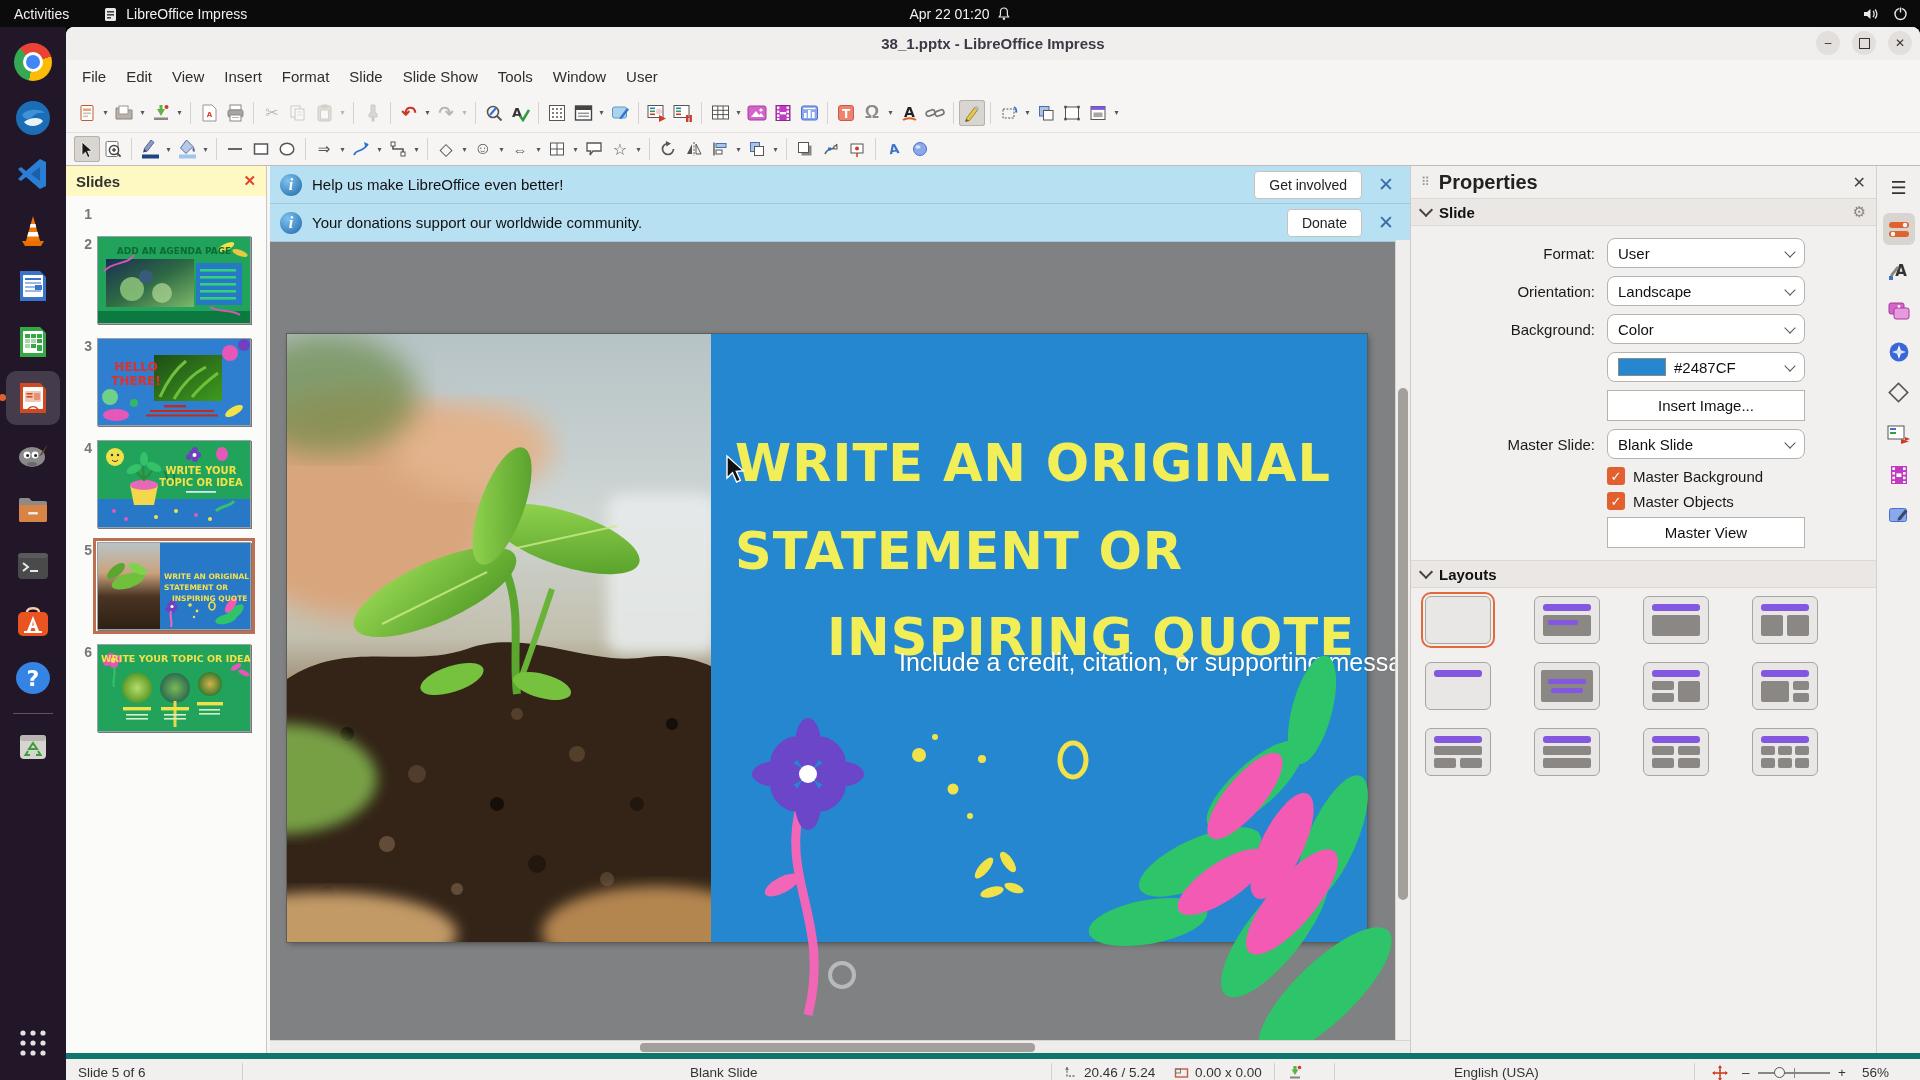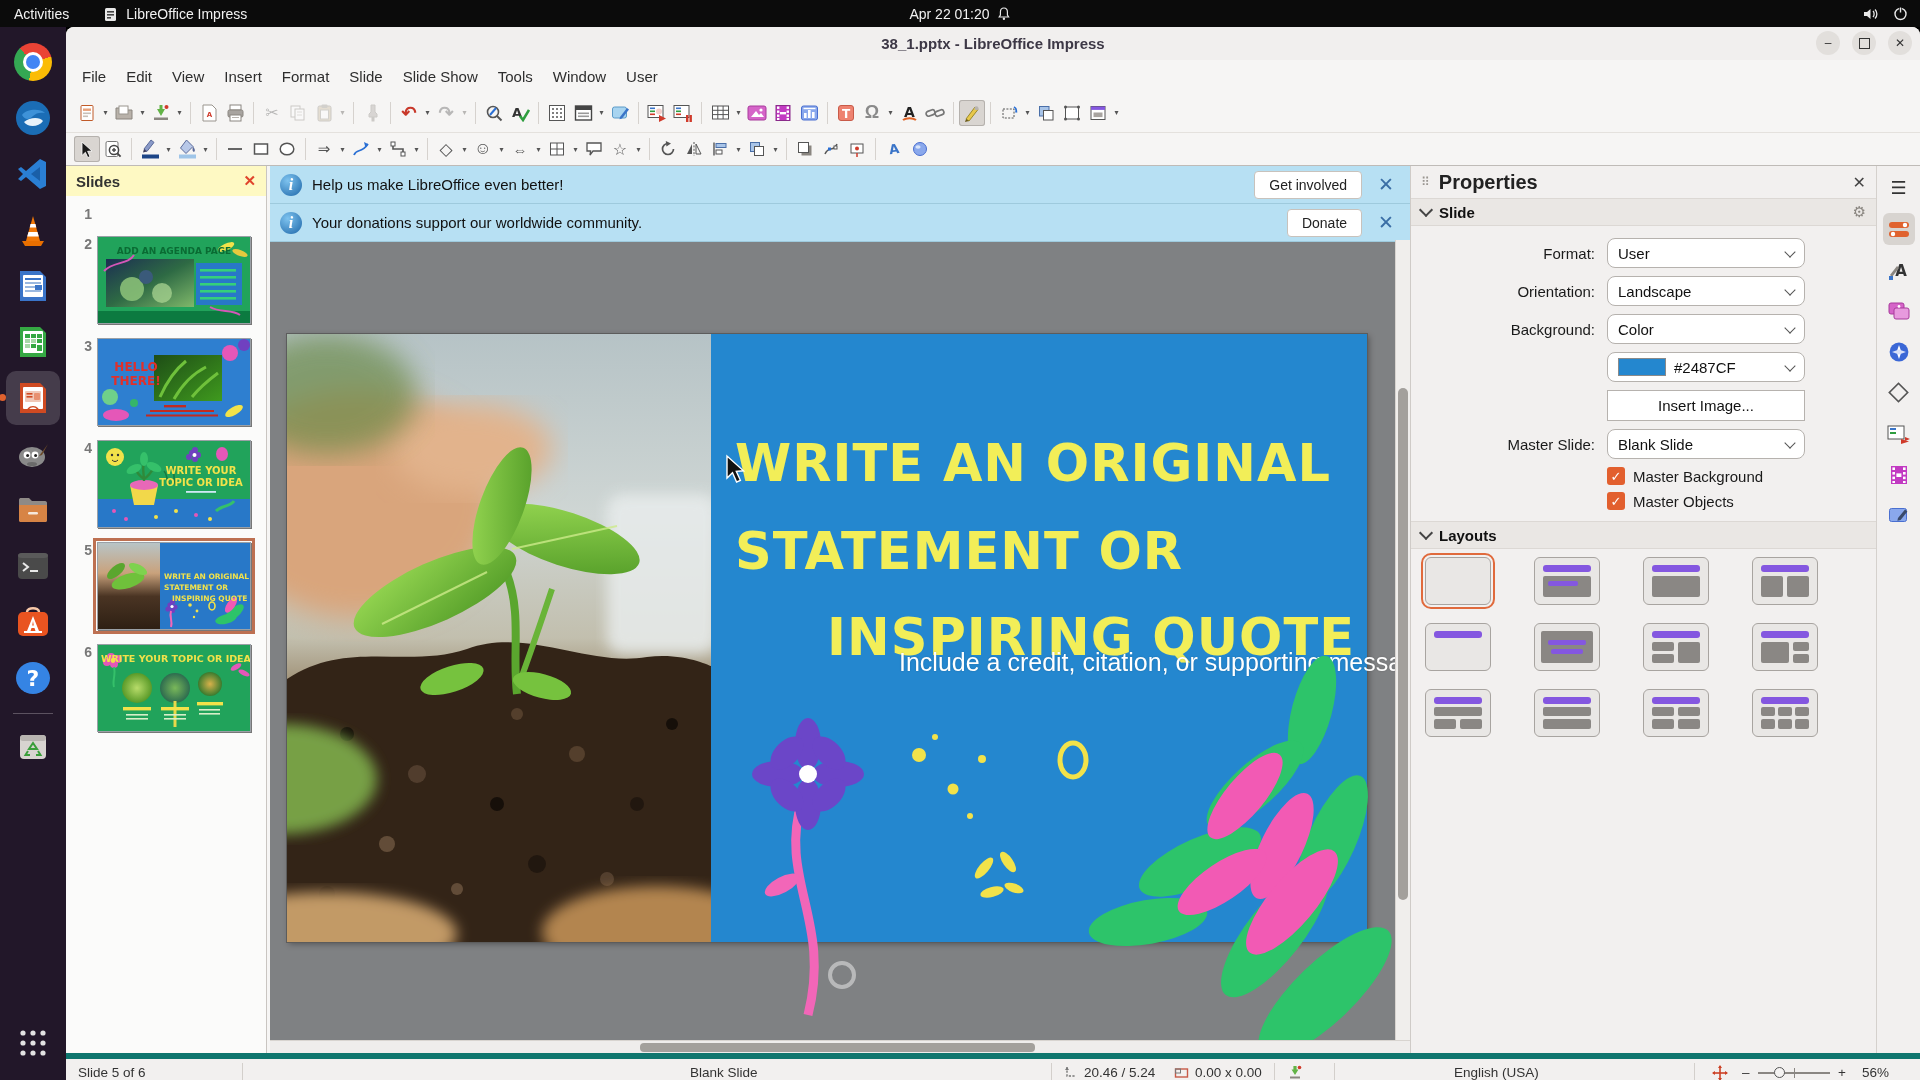--- a/index.html
+++ b/index.html
@@ -1089,20 +1089,24 @@
             </span>
         </div>
         <div class="cbrow">
           <span class="cbox">✓</span>
           <span>Master Background</span>
         </div>
         <div class="cbrow">
           <span class="cbox">✓</span>
           <span>Master Objects</span>
         </div>
+        <div class="prow" style="margin-top:4px">
+          <span class="plabel"></span>
+          <span class="pbtn">Master View</span>
+        </div>
       </div>
 
       <div class="sechead">
         <span class="chev"></span>
         <span>Layouts</span>
       </div>
       <div id="layouts">
         <div class="lay sel"></div>
         <div class="lay">
             <svg width="64" height="46">

